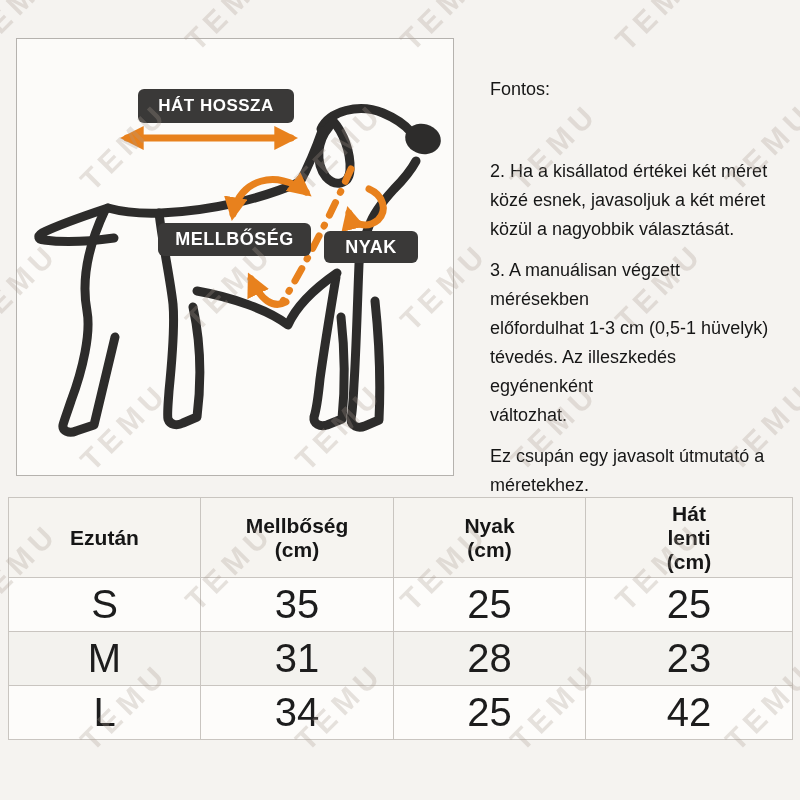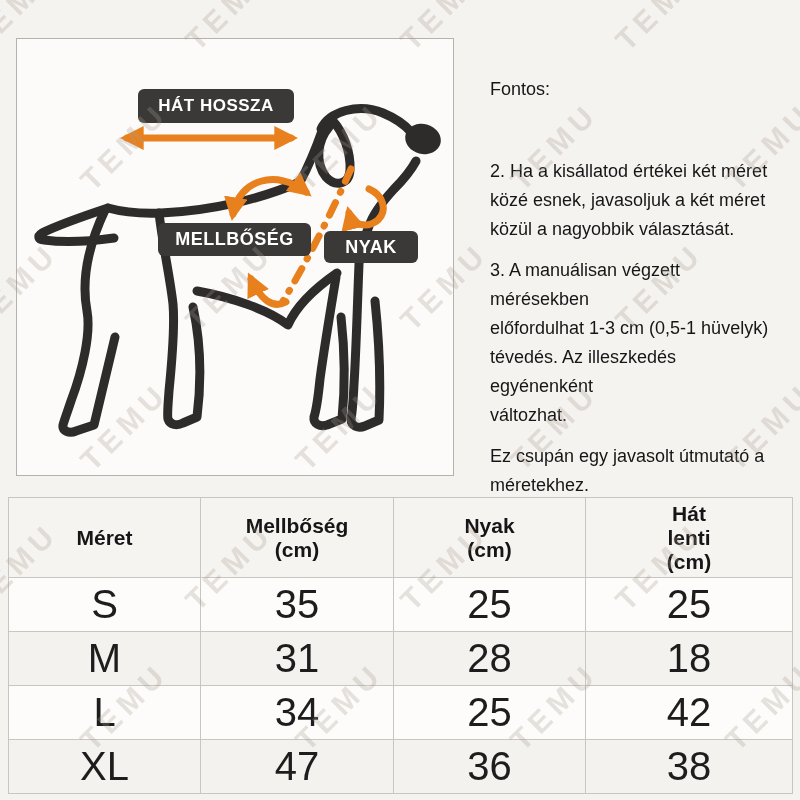--- a/index.html
+++ b/index.html
@@ -149,54 +149,48 @@
 
   <table class="size-table">
     <colgroup>
       <col style="width:192px">
         <col style="width:193px">
         <col style="width:192px">
         <col style="width:207px">
     </colgroup>
     <thead>
       <tr>
-        <th>Méret</th>
+        <th>Ezután</th>
         <th>Mellbőség
 (cm)</th>
         <th>Nyak
 (cm)</th>
         <th>Hát
 lenti
 (cm)</th>
       </tr>
     </thead>
     <tbody>
       <tr>
         <td>S</td>
         <td>35</td>
         <td>25</td>
         <td>25</td>
       </tr>
       <tr>
         <td>M</td>
         <td>31</td>
         <td>28</td>
-        <td>18</td>
+        <td>23</td>
       </tr>
       <tr>
         <td>L</td>
         <td>34</td>
         <td>25</td>
         <td>42</td>
-      </tr>
-      <tr>
-        <td>XL</td>
-        <td>47</td>
-        <td>36</td>
-        <td>38</td>
       </tr>
     </tbody>
   </table>
 
   <div class="watermark-layer" id="watermarks">
       <span class="wm" style="left: -40px; top: -10px;">TEMU</span>
       <span class="wm" style="left: 175px; top: -10px;">TEMU</span>
       <span class="wm" style="left: 390px; top: -10px;">TEMU</span>
       <span class="wm" style="left: 605px; top: -10px;">TEMU</span>
       <span class="wm" style="left: 70px; top: 130px;">TEMU</span>

